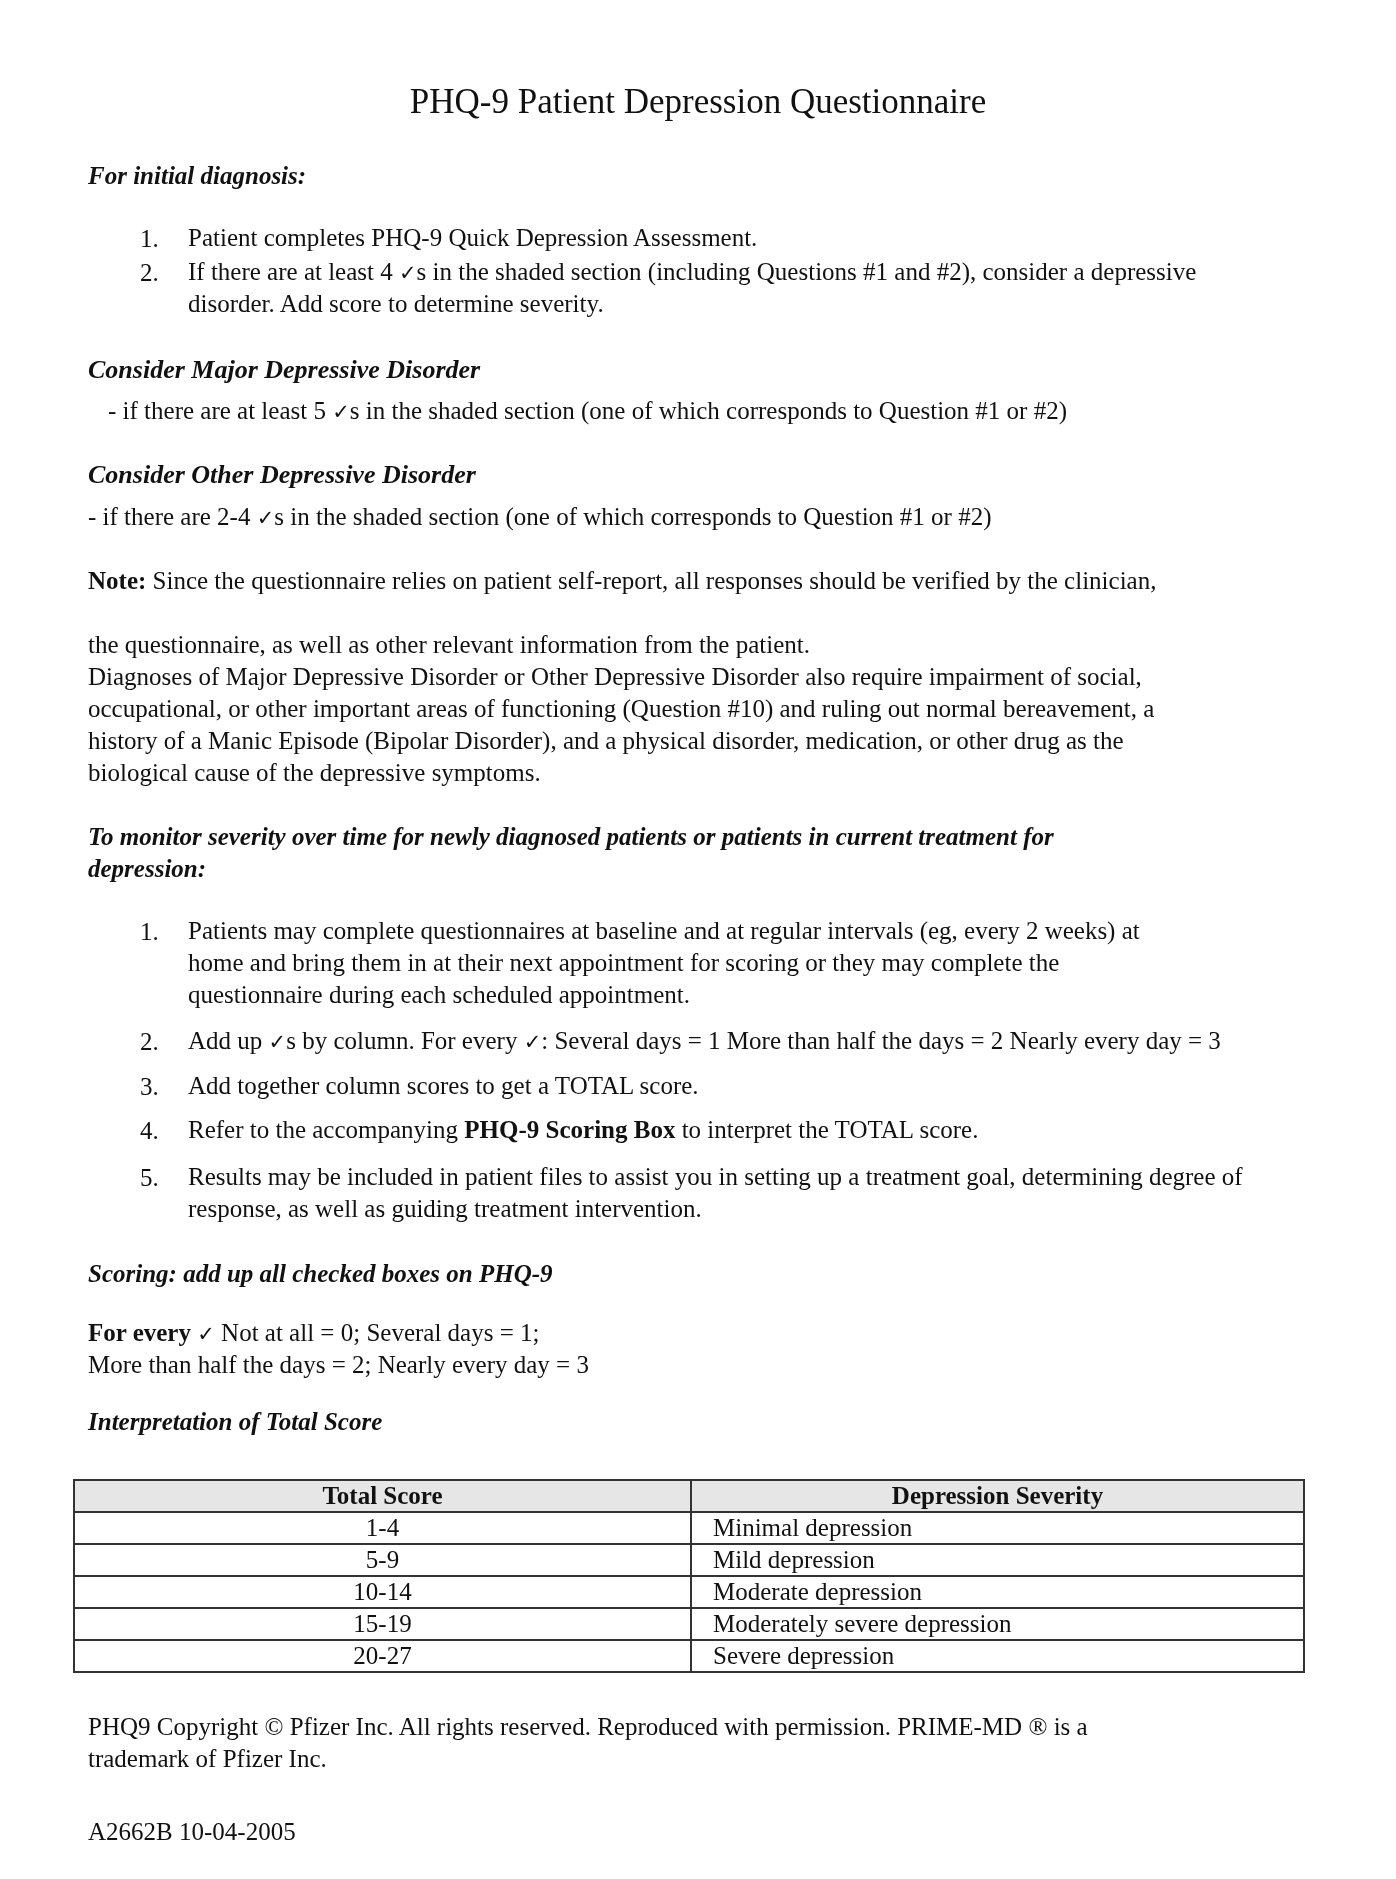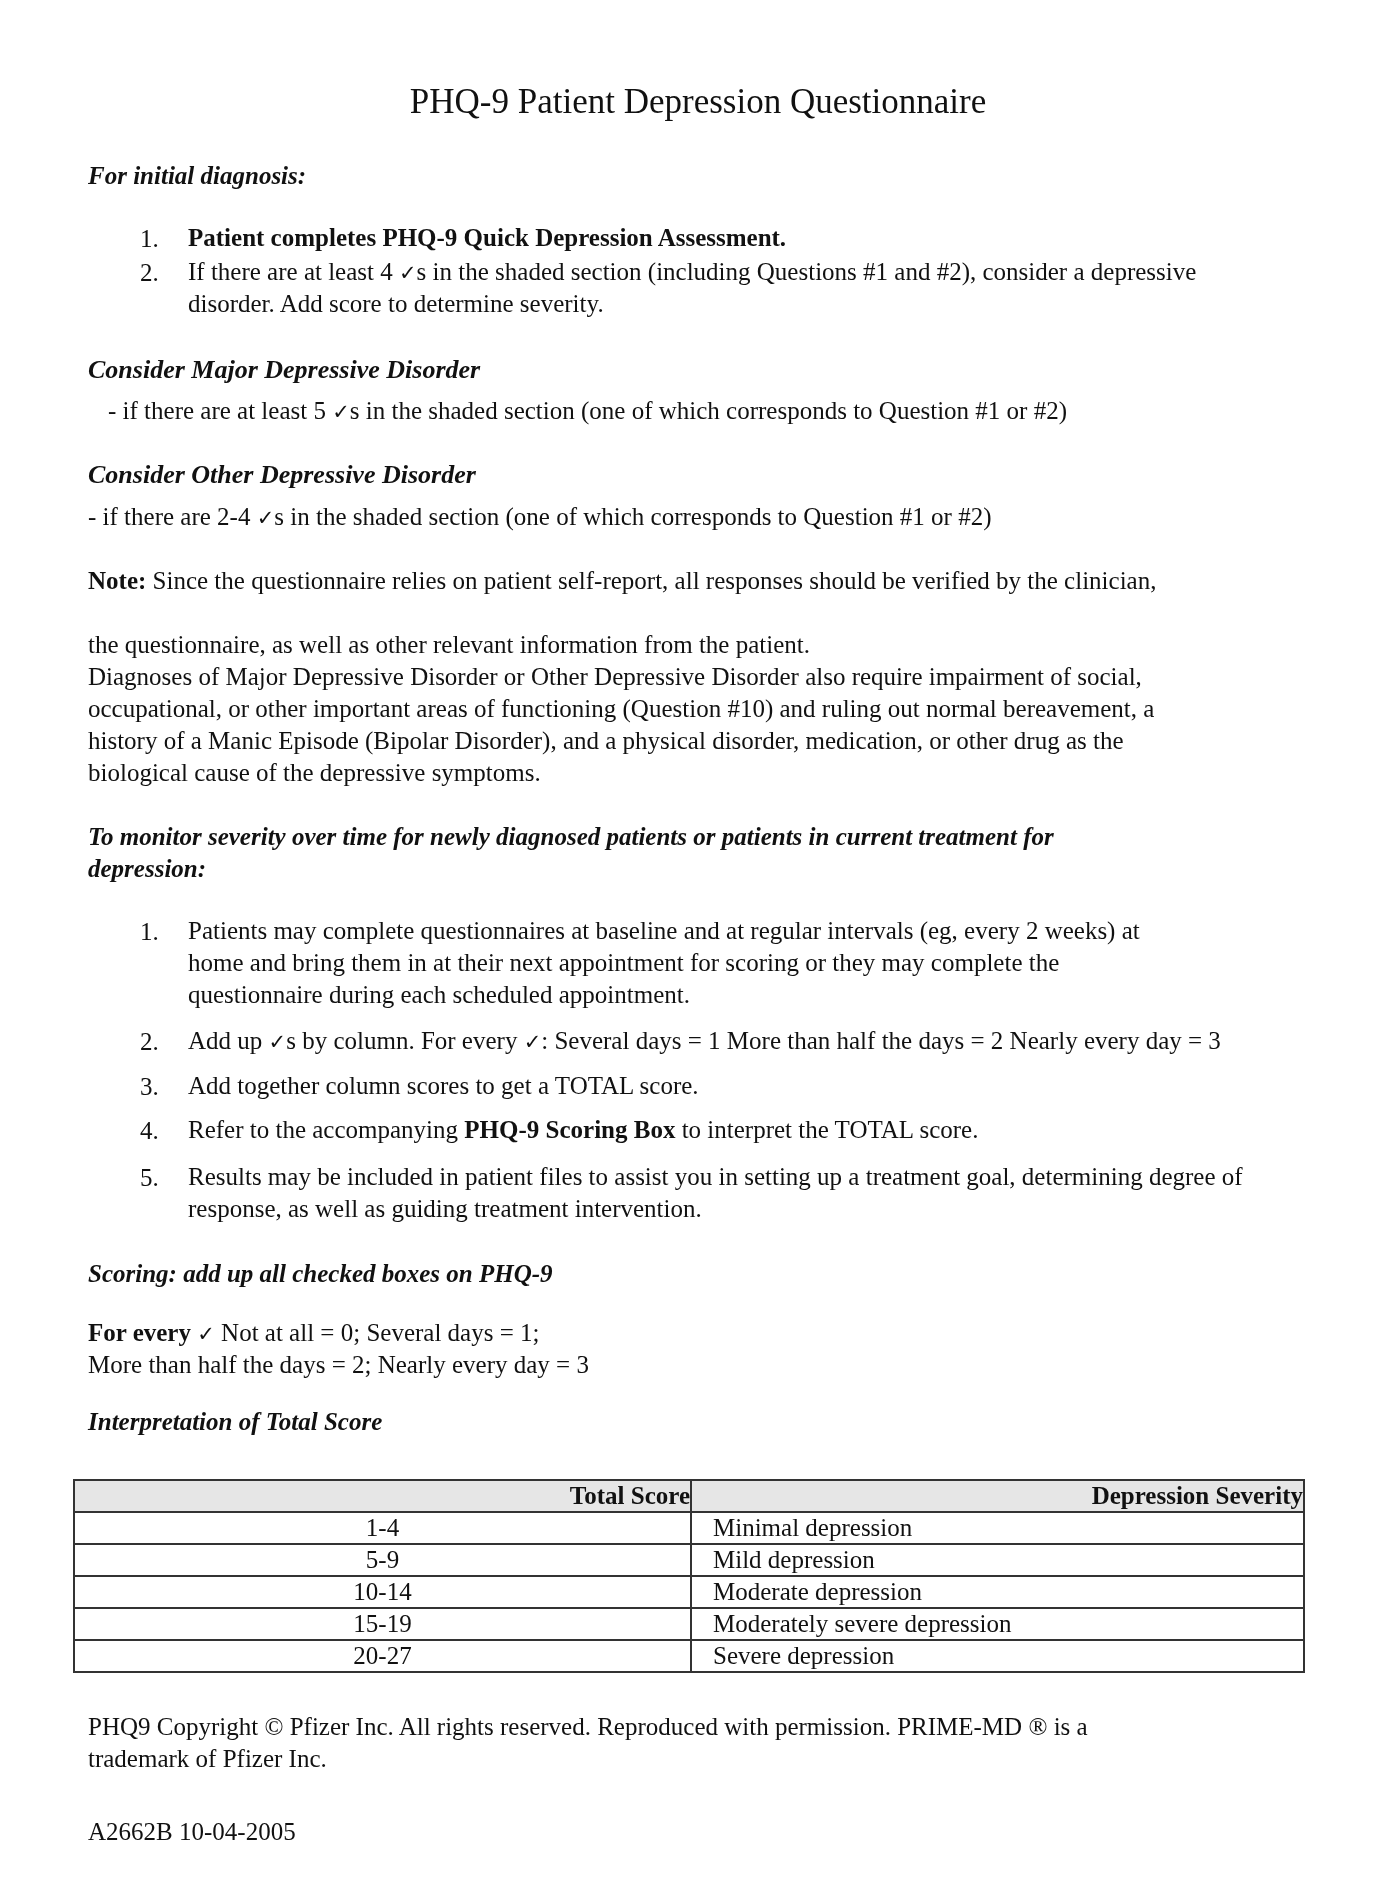--- a/index.html
+++ b/index.html
@@ -17,35 +17,35 @@
   .item { position: absolute; font-size: 25px; line-height: 32px; white-space: nowrap; }
   b.inl { font-weight: bold; }
   .check { font-family: "DejaVu Sans", sans-serif; font-size: 21px; }
   table.score {
     position: absolute; left: 73px; top: 1479px; width: 1232px;
     border-collapse: collapse; font-size: 25px;
   }
   table.score th, table.score td {
     border: 2px solid #333333; height: 30px; padding: 0 0 0 0; line-height: 30px;
   }
-  table.score th { background: #e6e6e6; font-weight: bold; text-align: right; }
+  table.score th { background: #e6e6e6; font-weight: bold; text-align: center; }
   table.score td.c1 { text-align: center; width: 615px; }
   table.score td.c2 { text-align: left; padding-left: 21px; }
 </style>
 </head>
 <body>
 
 <div class="page">
 
   <div class="abs title">PHQ-9 Patient Depression Questionnaire</div>
 
   <div class="abs h-bold" style="left:88px; top:162px;">For initial diagnosis:</div>
 
   <span class="num" style="left:140px; top:225px;">1.</span>
-  <div class="item" style="left:188px; top:222px;font-weight:bold;">Patient completes PHQ-9 Quick Depression Assessment.</div>
+  <div class="item" style="left:188px; top:222px;">Patient completes PHQ-9 Quick Depression Assessment.</div>
 
   <span class="num" style="left:140px; top:259px;">2.</span>
   <div class="item" style="left:188px; top:256px;">
     <span>If there are at least 4 </span><span class="check">✓</span><span>s in the shaded section (including Questions #1 and #2), consider a depressive</span>
   </div>
   <div class="item" style="left:188px; top:288px;">disorder. Add score to determine severity.</div>
 
   <div class="abs h-bi" style="left:88px; top:355px;">Consider Major Depressive Disorder</div>
   <div class="item" style="left:88px; top:395px;margin-left:20px;">
     <span> - if there are at least 5 </span><span class="check">✓</span><span>s in the shaded section (one of which corresponds to Question #1 or #2)</span>

